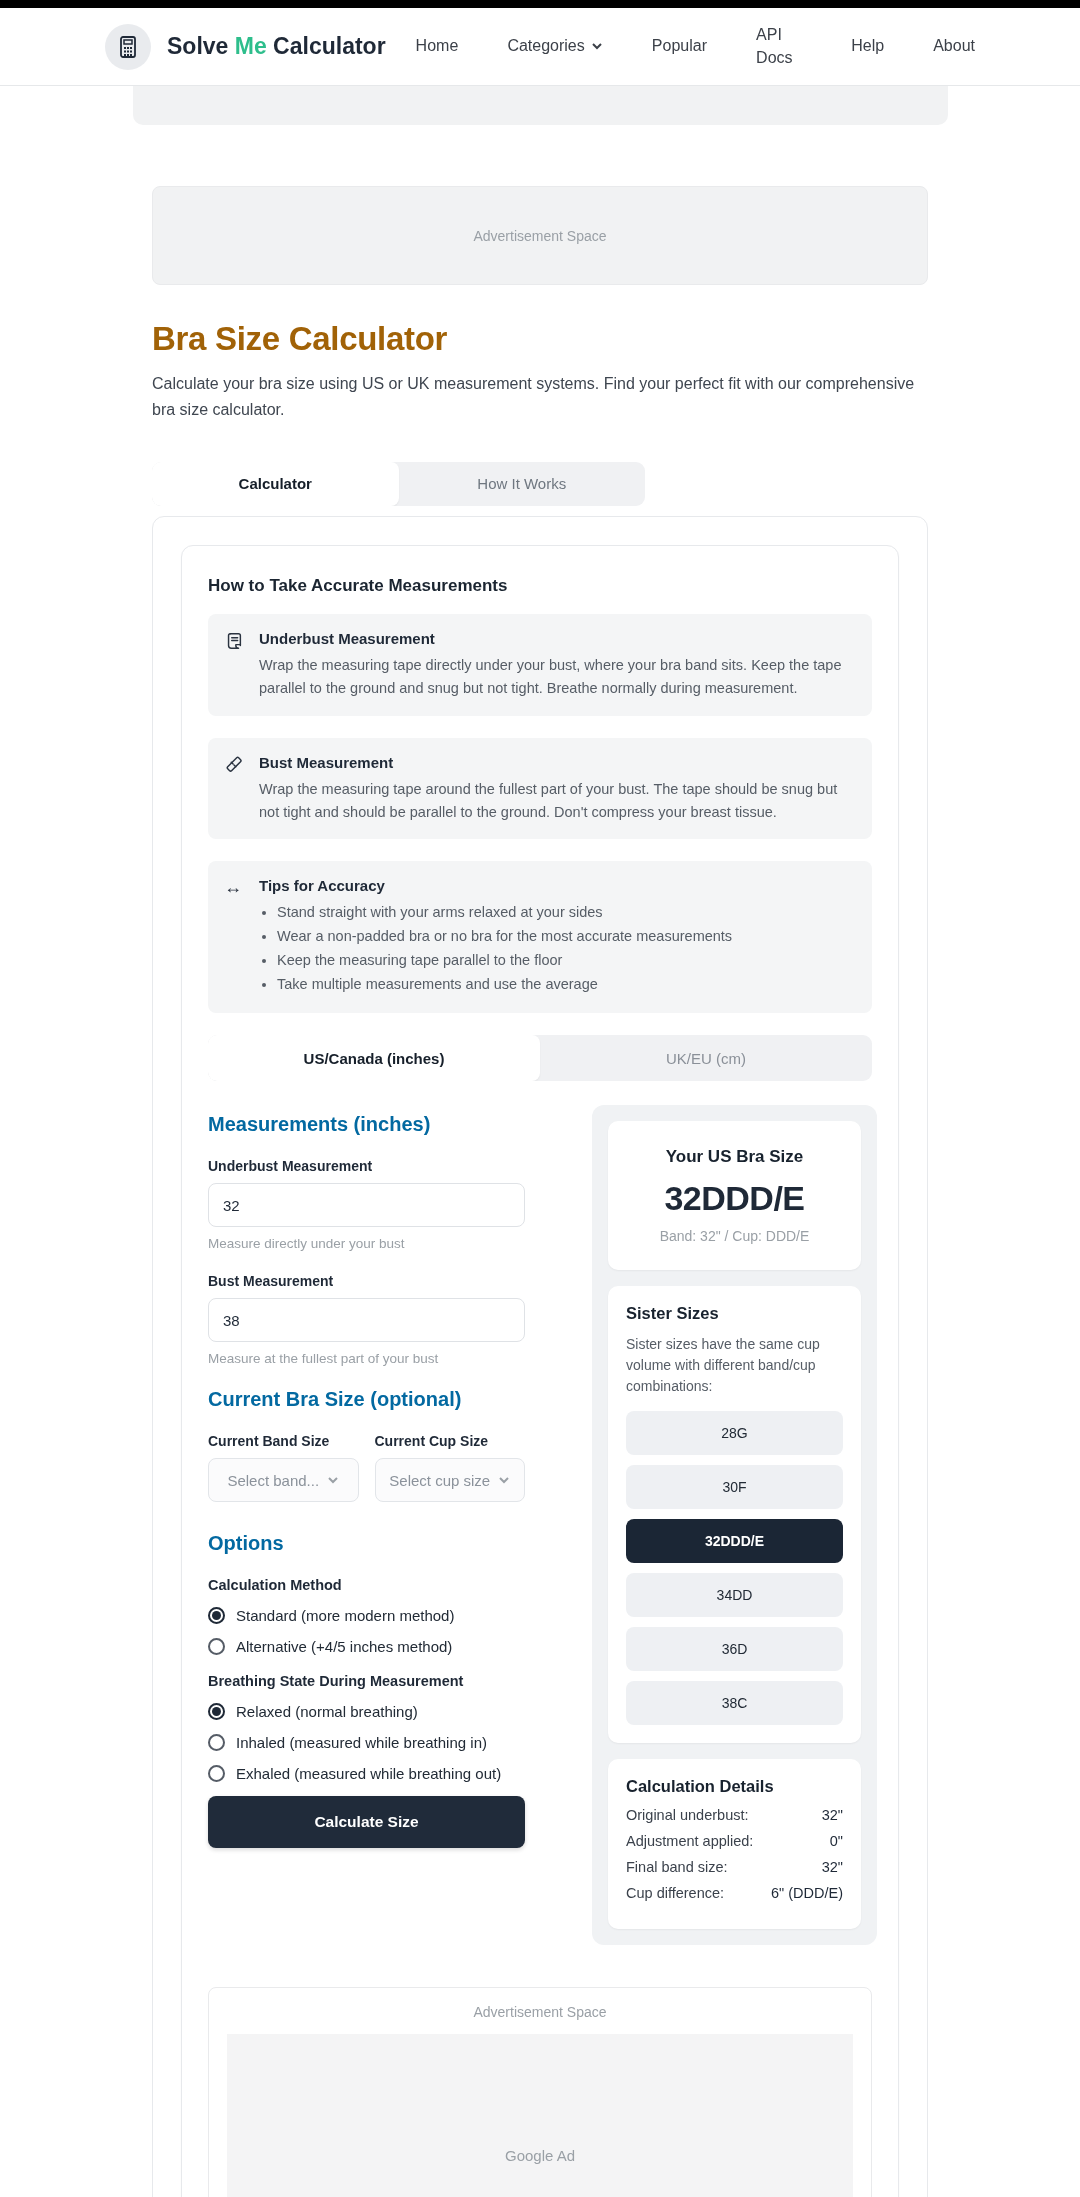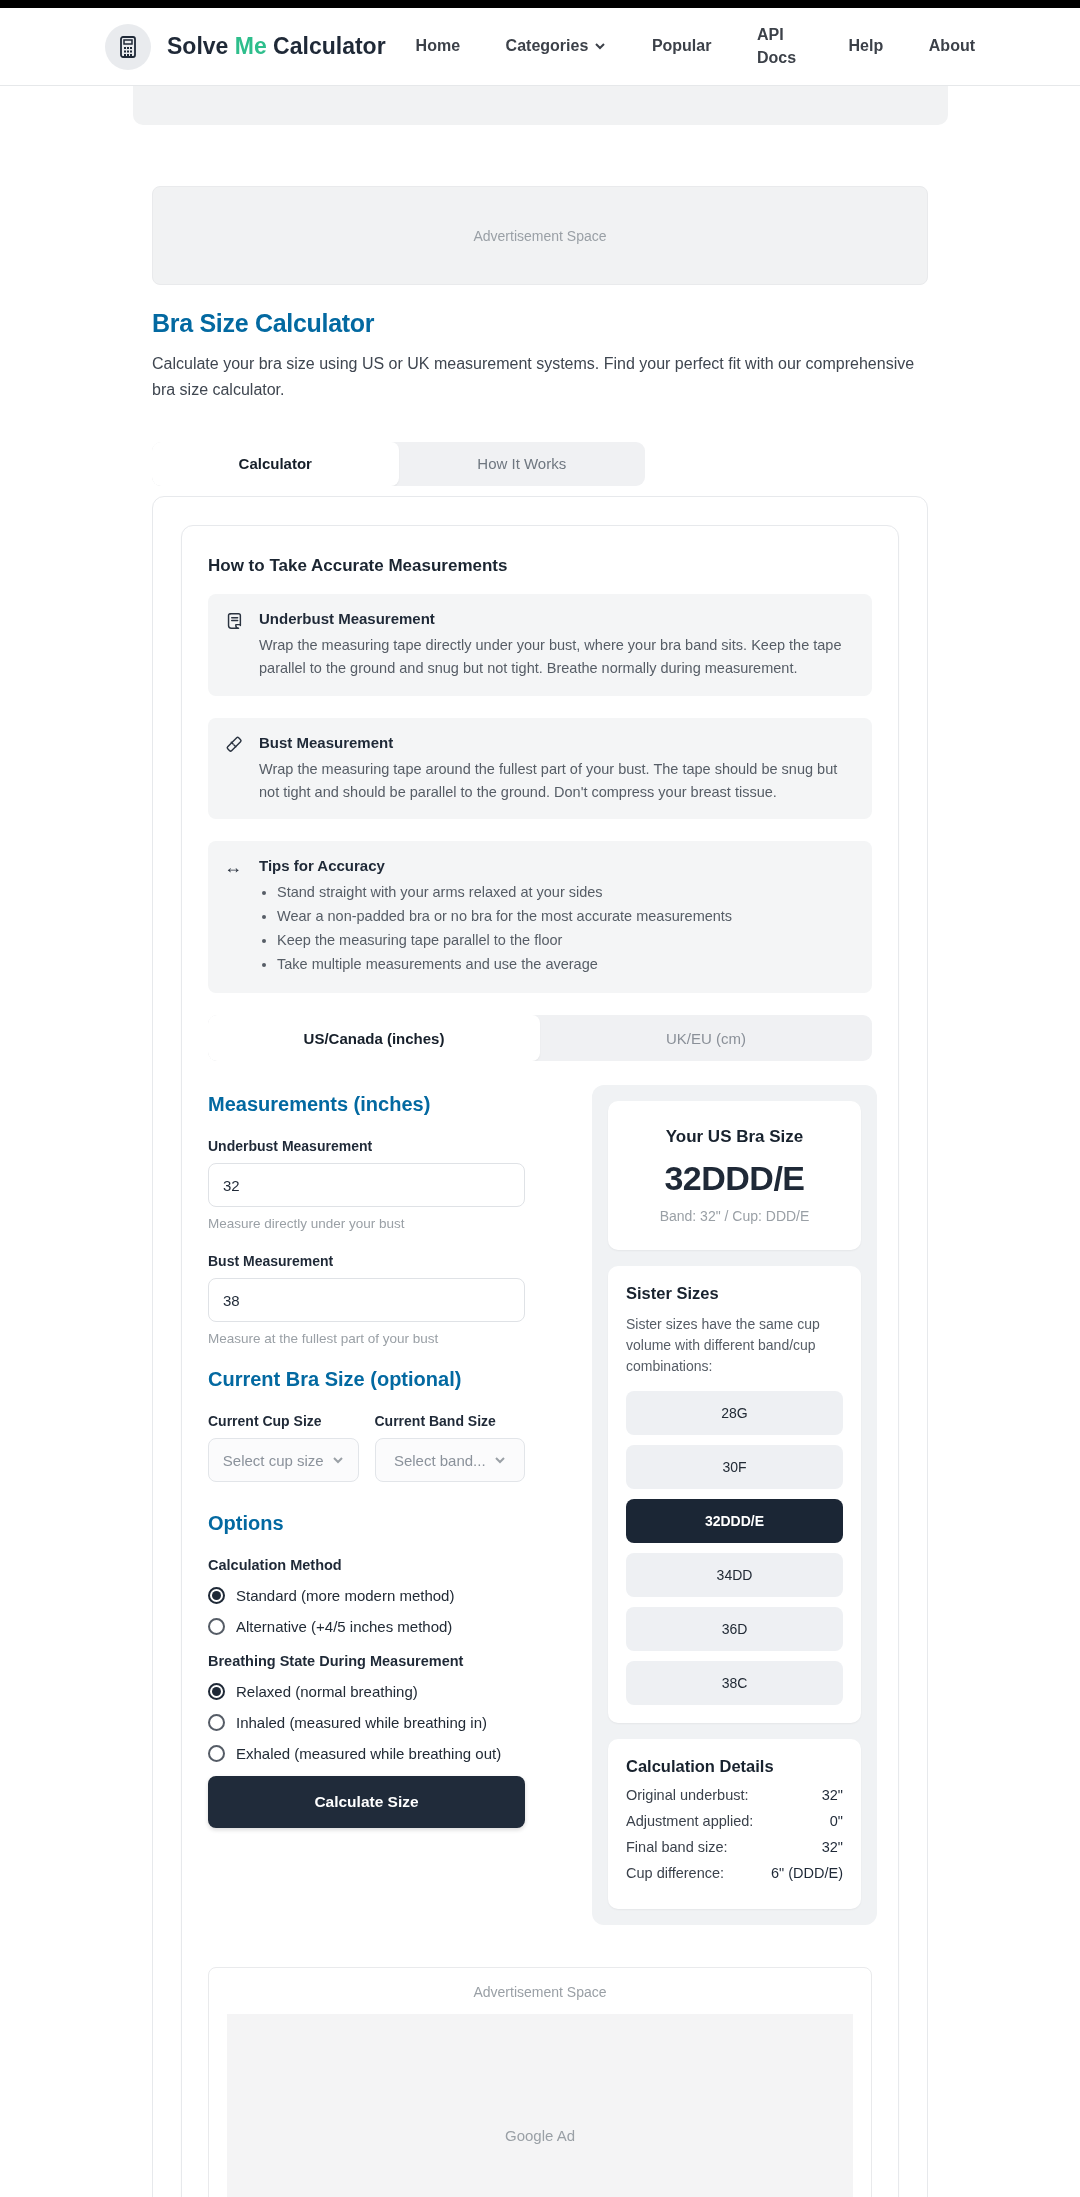--- a/index.html
+++ b/index.html
@@ -14,38 +14,38 @@
   .nav-inner {
     width:870px; margin:0 auto; height:100%;
     display:flex; align-items:center;
   }
   .logo-circle {
     width:46px; height:46px; border-radius:50%; background:#e9ebee;
     display:flex; align-items:center; justify-content:center; flex:0 0 auto;
   }
   .brand { font-size:23px; font-weight:bold; margin-left:16px; white-space:nowrap; color:#1f2937; }
   .brand .green { color:#2ebe8c; }
-  nav.links { display:flex; align-items:center; gap:34px; margin-left:30px; flex:1; justify-content:space-between;font-weight:bold; }
+  nav.links { display:flex; align-items:center; gap:34px; margin-left:30px; flex:1; justify-content:space-between; }
   .nav-link {
     font-size:16px; color:#3c4149; text-decoration:none; cursor:pointer;
     display:flex; align-items:center; gap:6px; line-height:1.4;
   }
   .nav-link.narrow { max-width:46px; }
   .chev { width:12px; height:12px; stroke:#3c4149; fill:none; stroke-width:2; }
   .under-nav-strip {
     width:815px; height:39px; margin:0 auto;
     background:#f1f2f3; border-radius:0 0 10px 10px;
   }
   .container { width:776px; margin:0 auto; }
   .ad-top {
     margin-top:61px; height:99px; background:#f1f2f3; border:1px solid #e9eaec;
     border-radius:8px; display:flex; align-items:center; justify-content:center;
   }
   .ad-label { font-size:14px; color:#9aa0a6; }
-  h1.page-title { margin-top:24px; font-size:25px; font-weight:bold; color:#0369a1; letter-spacing:-0.3px; }
+  h1.page-title { margin-top:35px; font-size:33px; font-weight:bold; color:#a16207; letter-spacing:-0.3px; }
   p.page-desc { margin-top:13px; font-size:16px; line-height:1.65; color:#3f4650; }
   .main-tabs {
     margin-top:38px; width:493px; height:44px; background:#f0f1f3; border-radius:9px;
     display:flex; overflow:hidden;
   }
   .main-tabs .tab {
     flex:1; display:flex; align-items:center; justify-content:center;
     font-size:15px; color:#6f7780; cursor:pointer; border-radius:8px;
   }
   .main-tabs .tab.active { background:#fff; color:#151e29; font-weight:600; box-shadow:0 1px 2px rgba(0,0,0,.06); }
@@ -268,32 +268,32 @@
           <div class="helper">Measure directly under your bust</div>
 
           <div class="field-label">Bust Measurement</div>
           <input class="text-input" type="text" value="38" style="">
           <div class="helper">Measure at the fullest part of your bust</div>
 
           <h2 class="block-title">Current Bra Size (optional)</h2>
 
           <div class="select-row">
             <div class="select-col">
+              <div class="field-label">Current Band Size</div>
+              <div class="select-box">
+                <span class="val">Select band...</span>
+                <svg class="chev" viewBox="0 0 12 12" style="stroke:#9aa0a6;">
+                    <polyline points="2,4 6,8 10,4"></polyline>
+                  </svg>
+              </div>
+            </div>
+            <div class="select-col">
               <div class="field-label">Current Cup Size</div>
               <div class="select-box">
                 <span class="val">Select cup size</span>
-                <svg class="chev" viewBox="0 0 12 12" style="stroke:#9aa0a6;">
-                    <polyline points="2,4 6,8 10,4"></polyline>
-                  </svg>
-              </div>
-            </div>
-            <div class="select-col">
-              <div class="field-label">Current Band Size</div>
-              <div class="select-box">
-                <span class="val">Select band...</span>
                 <svg class="chev" viewBox="0 0 12 12" style="stroke:#9aa0a6;">
                     <polyline points="2,4 6,8 10,4"></polyline>
                   </svg>
               </div>
             </div>
           </div>
 
           <h2 class="block-title" style="margin-top:30px;">Options</h2>
 
           <div class="group-label">Calculation Method</div>

